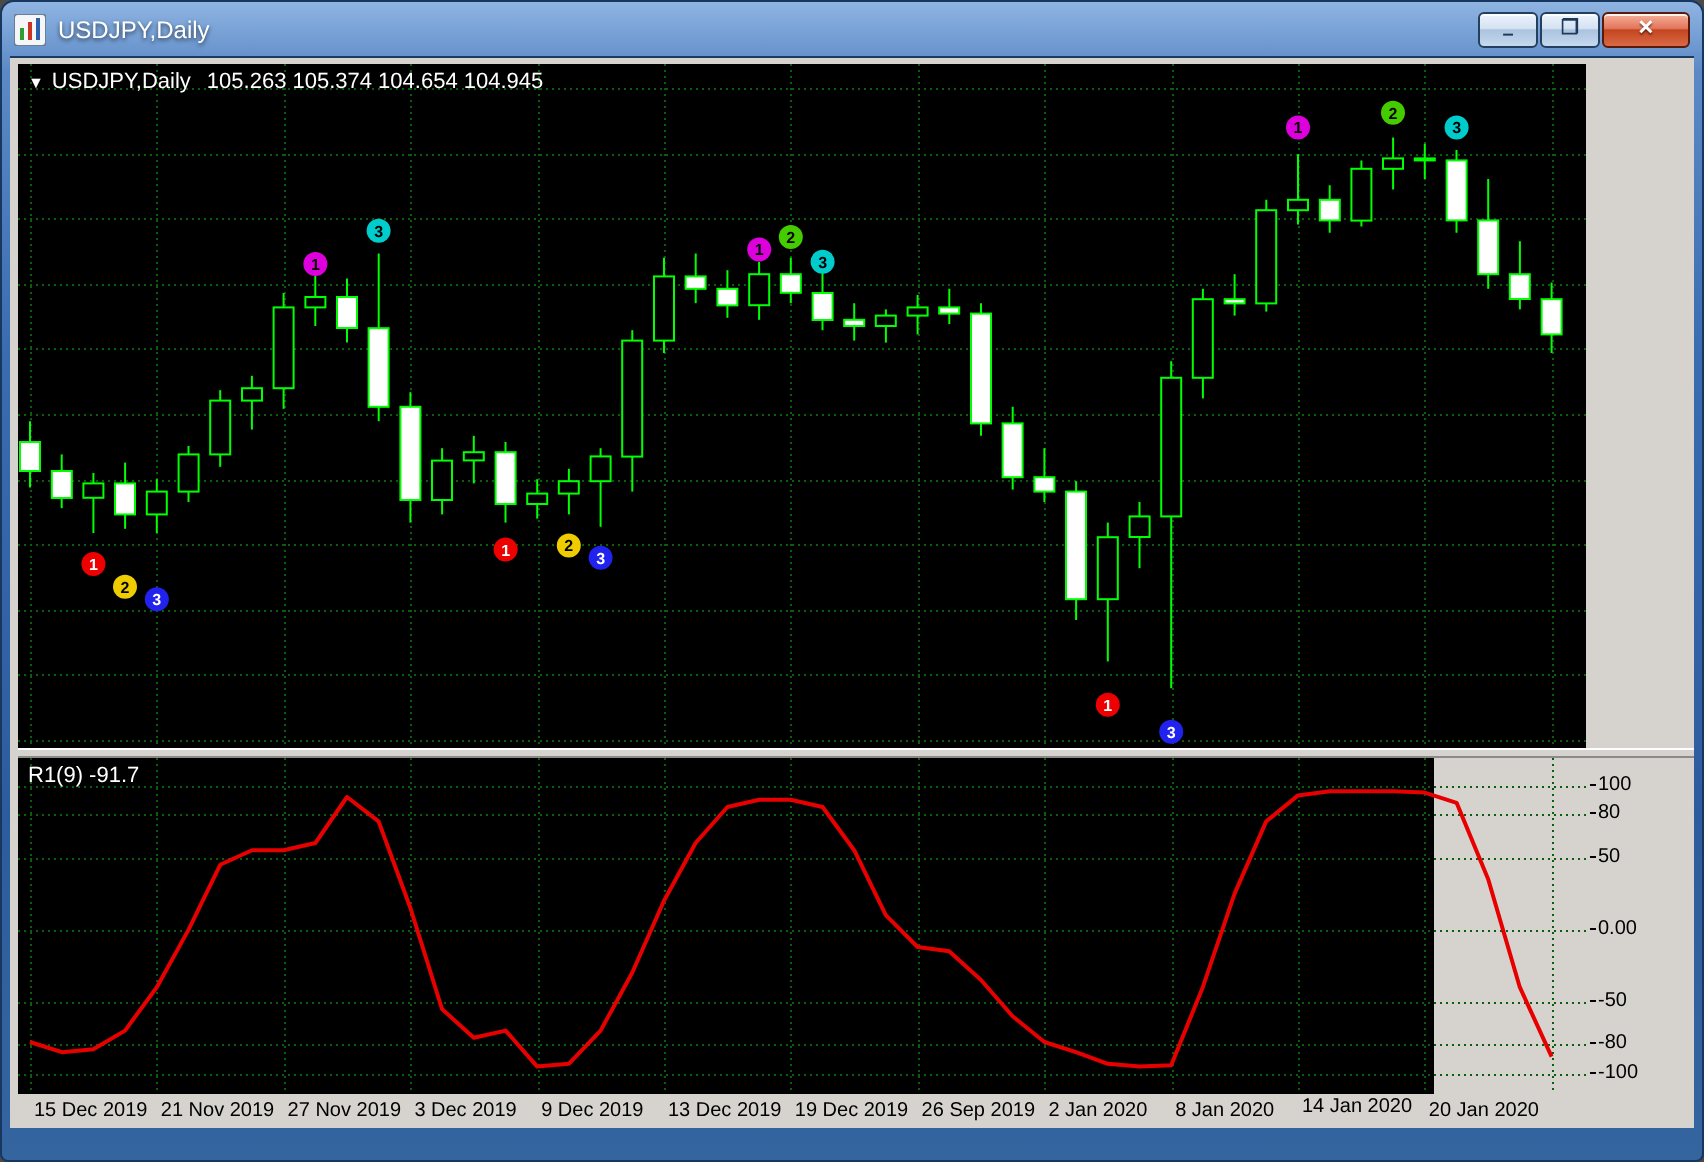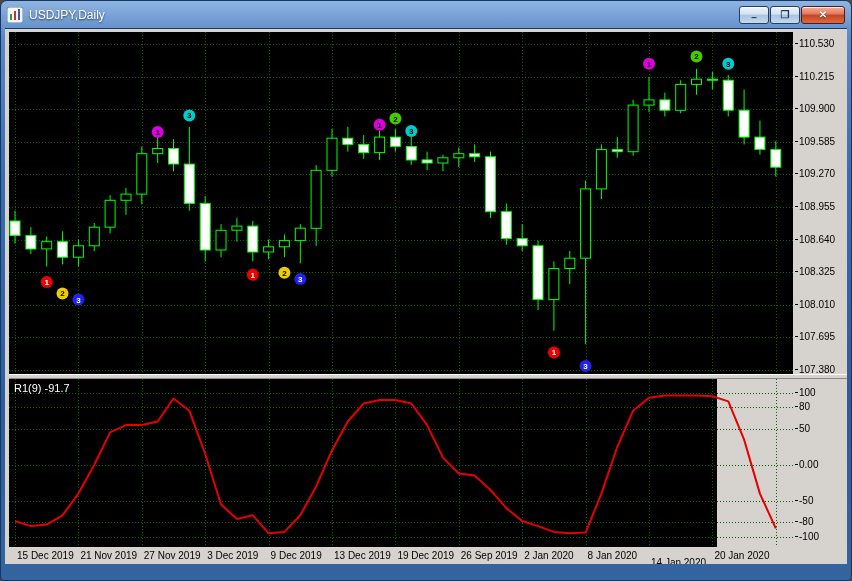--- a/index.html
+++ b/index.html
@@ -55,20 +55,23 @@
       </div>
       <div class="wbtn close">
         <span class="glyph">✕</span>
       </div>
     </div>
   </div>
 
   <div class="client">
 
     <div class="main-plot">
+      <div class="plot-header">
+        <span class="dd">▼</span><span>USDJPY,Daily</span><span class="ohlc">105.263 105.374 104.654 104.945</span>
+      </div>
       <svg width="784" height="342" viewBox="0 0 784 342">
           <line x1="6.5" x2="6.5" y1="0" y2="342" stroke="#0b5e0b" stroke-dasharray="1 2"></line>
           <line x1="69.5" x2="69.5" y1="0" y2="342" stroke="#0b5e0b" stroke-dasharray="1 2"></line>
           <line x1="133.5" x2="133.5" y1="0" y2="342" stroke="#0b5e0b" stroke-dasharray="1 2"></line>
           <line x1="196.5" x2="196.5" y1="0" y2="342" stroke="#0b5e0b" stroke-dasharray="1 2"></line>
           <line x1="260.5" x2="260.5" y1="0" y2="342" stroke="#0b5e0b" stroke-dasharray="1 2"></line>
           <line x1="323.5" x2="323.5" y1="0" y2="342" stroke="#0b5e0b" stroke-dasharray="1 2"></line>
           <line x1="386.5" x2="386.5" y1="0" y2="342" stroke="#0b5e0b" stroke-dasharray="1 2"></line>
           <line x1="450.5" x2="450.5" y1="0" y2="342" stroke="#0b5e0b" stroke-dasharray="1 2"></line>
           <line x1="513.5" x2="513.5" y1="0" y2="342" stroke="#0b5e0b" stroke-dasharray="1 2"></line>
@@ -213,33 +216,20 @@
           <text x="576.6" y="336.9" fill="#ffffff" font-size="8" font-weight="bold" text-anchor="middle" font-family="Liberation Sans, sans-serif">3</text>
           <circle cx="640.0" cy="31.7" r="6" fill="#dd00dd"></circle>
           <text x="640.0" y="34.7" fill="#000000" font-size="8" font-weight="bold" text-anchor="middle" font-family="Liberation Sans, sans-serif">1</text>
           <circle cx="687.5" cy="24.4" r="6" fill="#44cc00"></circle>
           <text x="687.5" y="27.4" fill="#000000" font-size="8" font-weight="bold" text-anchor="middle" font-family="Liberation Sans, sans-serif">2</text>
           <circle cx="719.3" cy="31.7" r="6" fill="#00cccc"></circle>
           <text x="719.3" y="34.7" fill="#000000" font-size="8" font-weight="bold" text-anchor="middle" font-family="Liberation Sans, sans-serif">3</text>
         </svg>
     </div>
 
-    <div class="price-axis">
-        <div class="axis-label" style="top: 6px; left: 5px;">110.530</div>
-        <div class="axis-label" style="top: 38.6px; left: 5px;">110.215</div>
-        <div class="axis-label" style="top: 71.2px; left: 5px;">109.900</div>
-        <div class="axis-label" style="top: 103.8px; left: 5px;">109.585</div>
-        <div class="axis-label" style="top: 136.4px; left: 5px;">109.270</div>
-        <div class="axis-label" style="top: 169px; left: 5px;">108.955</div>
-        <div class="axis-label" style="top: 201.6px; left: 5px;">108.640</div>
-        <div class="axis-label" style="top: 234.2px; left: 5px;">108.325</div>
-        <div class="axis-label" style="top: 266.8px; left: 5px;">108.010</div>
-        <div class="axis-label" style="top: 299.4px; left: 5px;">107.695</div>
-        <div class="axis-label" style="top: 332px; left: 5px;">107.380</div>
-      </div>
 
     <div class="splitter"></div>
 
     <div class="ind-plot">
       <div class="plot-header">R1(9) -91.7</div>
       <svg width="784" height="168" viewBox="0 0 784 168">
           <line x1="6.5" x2="6.5" y1="0" y2="168" stroke="#0b5e0b" stroke-dasharray="1 2"></line>
           <line x1="69.5" x2="69.5" y1="0" y2="168" stroke="#0b5e0b" stroke-dasharray="1 2"></line>
           <line x1="133.5" x2="133.5" y1="0" y2="168" stroke="#0b5e0b" stroke-dasharray="1 2"></line>
           <line x1="196.5" x2="196.5" y1="0" y2="168" stroke="#0b5e0b" stroke-dasharray="1 2"></line>
@@ -277,19 +267,19 @@
         <div class="axis-label" style="top: 3px; left: 8px;">15 Dec 2019</div>
         <div class="axis-label" style="top: 3px; left: 71.4px;">21 Nov 2019</div>
         <div class="axis-label" style="top: 3px; left: 134.8px;">27 Nov 2019</div>
         <div class="axis-label" style="top: 3px; left: 198.2px;">3 Dec 2019</div>
         <div class="axis-label" style="top: 3px; left: 261.6px;">9 Dec 2019</div>
         <div class="axis-label" style="top: 3px; left: 325px;">13 Dec 2019</div>
         <div class="axis-label" style="top: 3px; left: 388.4px;">19 Dec 2019</div>
         <div class="axis-label" style="top: 3px; left: 451.8px;">26 Sep 2019</div>
         <div class="axis-label" style="top: 3px; left: 515.2px;">2 Jan 2020</div>
         <div class="axis-label" style="top: 3px; left: 578.6px;">8 Jan 2020</div>
-        <div class="axis-label" style="top: 10px; left: 642px;">14 Jan 2020</div>
+        <div class="axis-label" style="top: 1px; left: 642px;">14 Jan 2020</div>
         <div class="axis-label" style="top: 3px; left: 705.4px;">20 Jan 2020</div>
         <div class="axis-label" style="top: 3px; left: 768.8px; margin-top: 32px;">24 Jan 2020</div>
       </div>
 
   </div>
 </div>
 
 </body></html>

